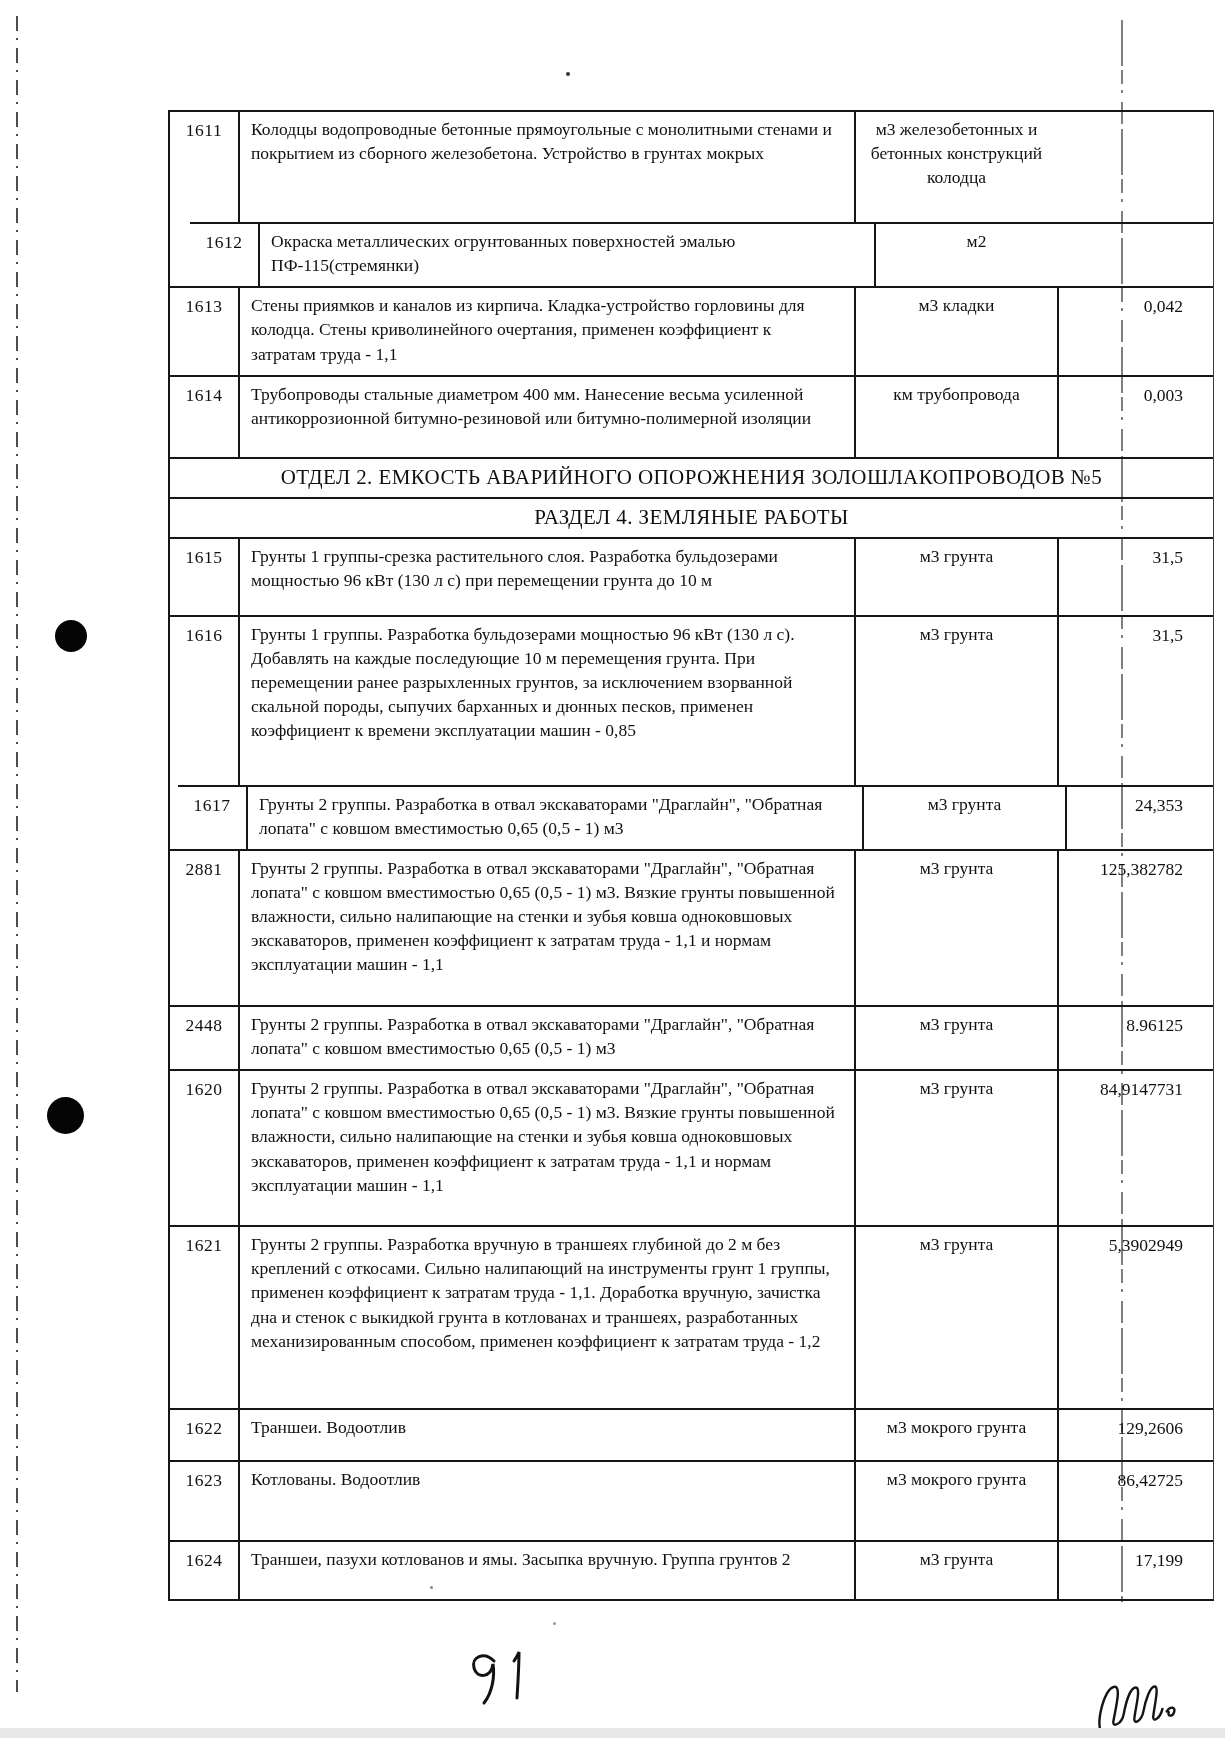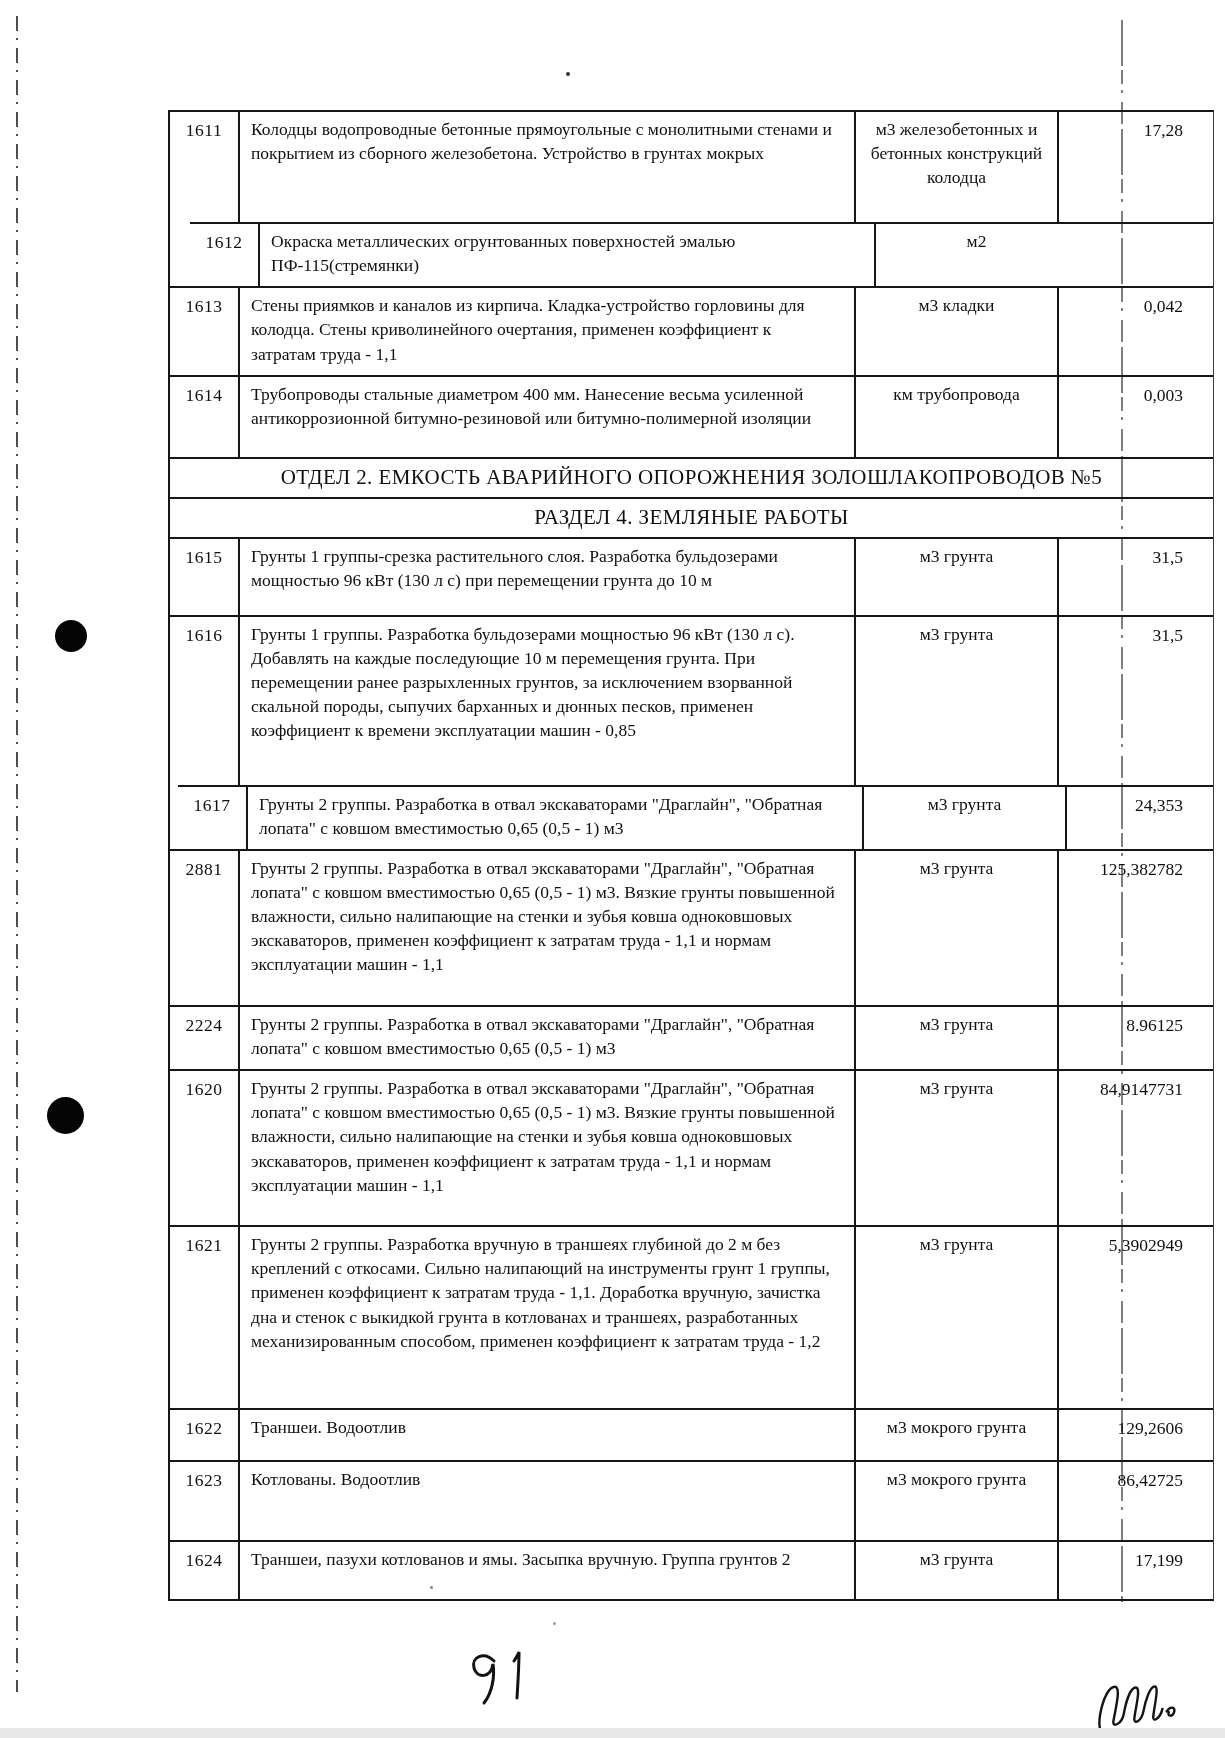--- a/index.html
+++ b/index.html
@@ -50,21 +50,20 @@
   <svg class="overlay" width="1225" height="1738">
     <line x1="17" y1="16" x2="17" y2="1692" stroke="#222" stroke-width="1.6" stroke-dasharray="15,7,2,8"></line>
     <line x1="1122" y1="20" x2="1122" y2="1602" stroke="#2a2a2a" stroke-width="1.4" stroke-dasharray="46,4,14,6,3,9,22,5" opacity="0.85"></line>
   </svg>
 
   <div class="estimate-table">
     <div class="row" style="min-height: 110px;">
       <div class="cell no">1611</div>
       <div class="cell desc">Колодцы водопроводные бетонные прямоугольные с монолитными стенами и покрытием из сборного железобетона. Устройство в грунтах мокрых</div>
       <div class="cell unit">м3 железобетонных и бетонных конструкций колодца</div>
-      <div class="cell qty">17,28</div>
     </div>
 
     <div class="row" style="min-height: 56px; margin-left: 20px;">
       <div class="cell no">1612</div>
       <div class="cell desc">Окраска металлических огрунтованных поверхностей эмалью ПФ-115(стремянки)</div>
       <div class="cell unit">м2</div>
     </div>
 
     <div class="row" style="min-height: 77px;">
       <div class="cell no">1613</div>
@@ -110,21 +109,21 @@
     </div>
 
     <div class="row" style="min-height: 154px;">
       <div class="cell no">2881</div>
       <div class="cell desc">Грунты 2 группы. Разработка в отвал экскаваторами "Драглайн", "Обратная лопата" с ковшом вместимостью 0,65 (0,5 - 1) м3. Вязкие грунты повышенной влажности, сильно налипающие на стенки и зубья ковша одноковшовых экскаваторов, применен коэффициент к затратам труда - 1,1 и нормам эксплуатации машин - 1,1</div>
       <div class="cell unit">м3 грунта</div>
       <div class="cell qty">125,382782</div>
     </div>
 
     <div class="row" style="min-height: 55px;">
-      <div class="cell no">2224</div>
+      <div class="cell no">2448</div>
       <div class="cell desc">Грунты 2 группы. Разработка в отвал экскаваторами "Драглайн", "Обратная лопата" с ковшом вместимостью 0,65 (0,5 - 1) м3</div>
       <div class="cell unit">м3 грунта</div>
       <div class="cell qty">8.96125</div>
     </div>
 
     <div class="row" style="min-height: 154px;">
       <div class="cell no">1620</div>
       <div class="cell desc">Грунты 2 группы. Разработка в отвал экскаваторами "Драглайн", "Обратная лопата" с ковшом вместимостью 0,65 (0,5 - 1) м3. Вязкие грунты повышенной влажности, сильно налипающие на стенки и зубья ковша одноковшовых экскаваторов, применен коэффициент к затратам труда - 1,1 и нормам эксплуатации машин - 1,1</div>
       <div class="cell unit">м3 грунта</div>
       <div class="cell qty">84,9147731</div>

